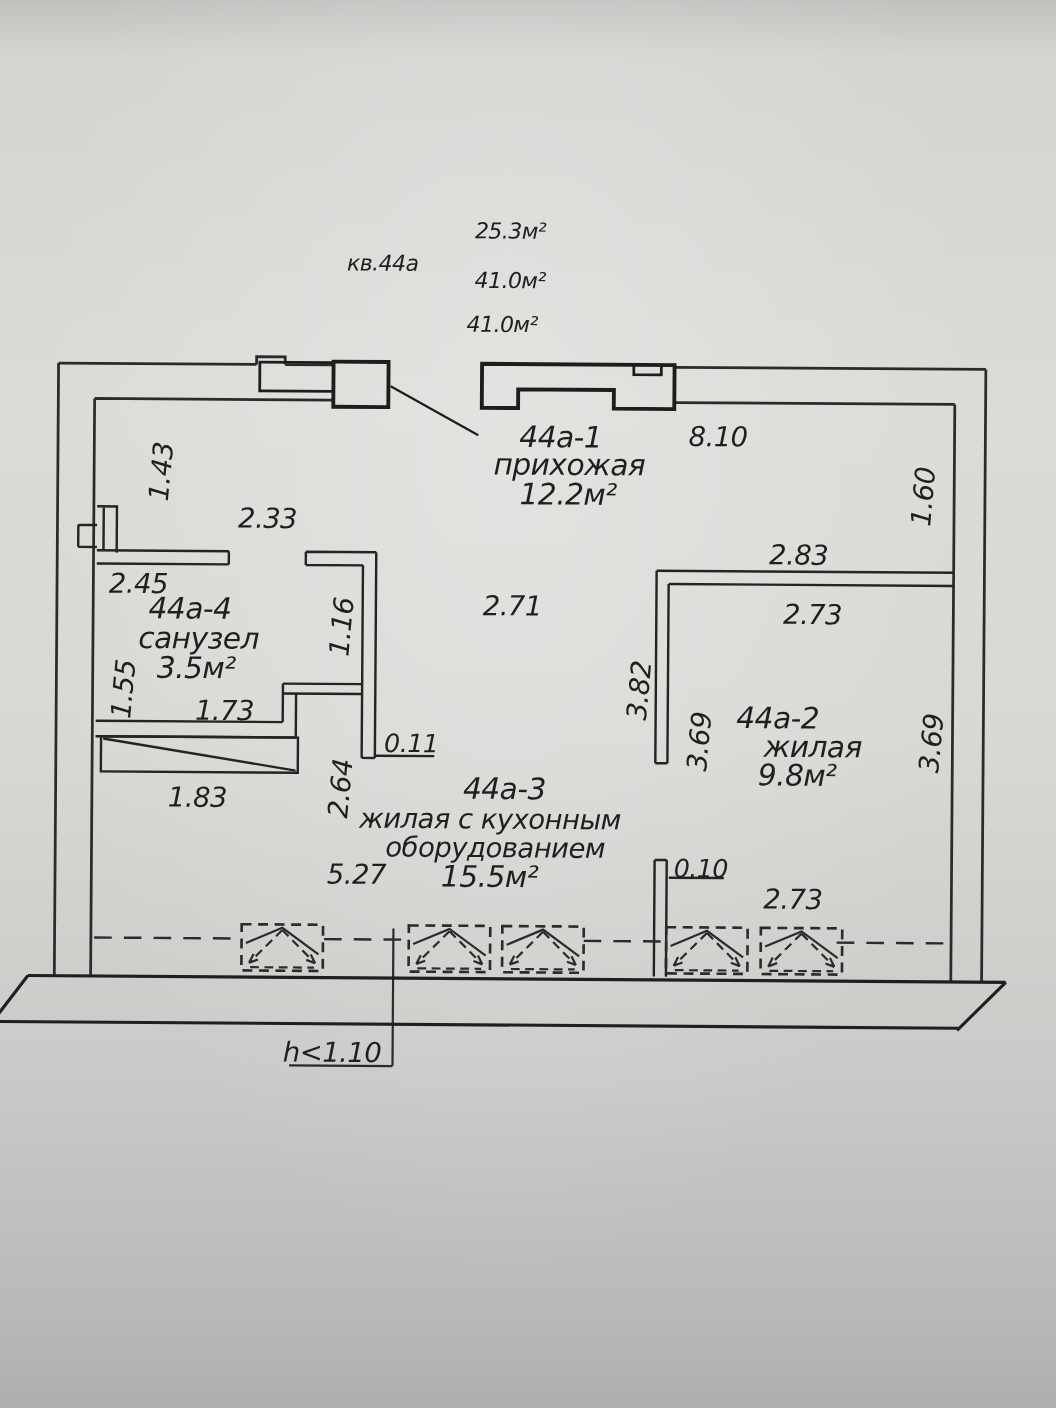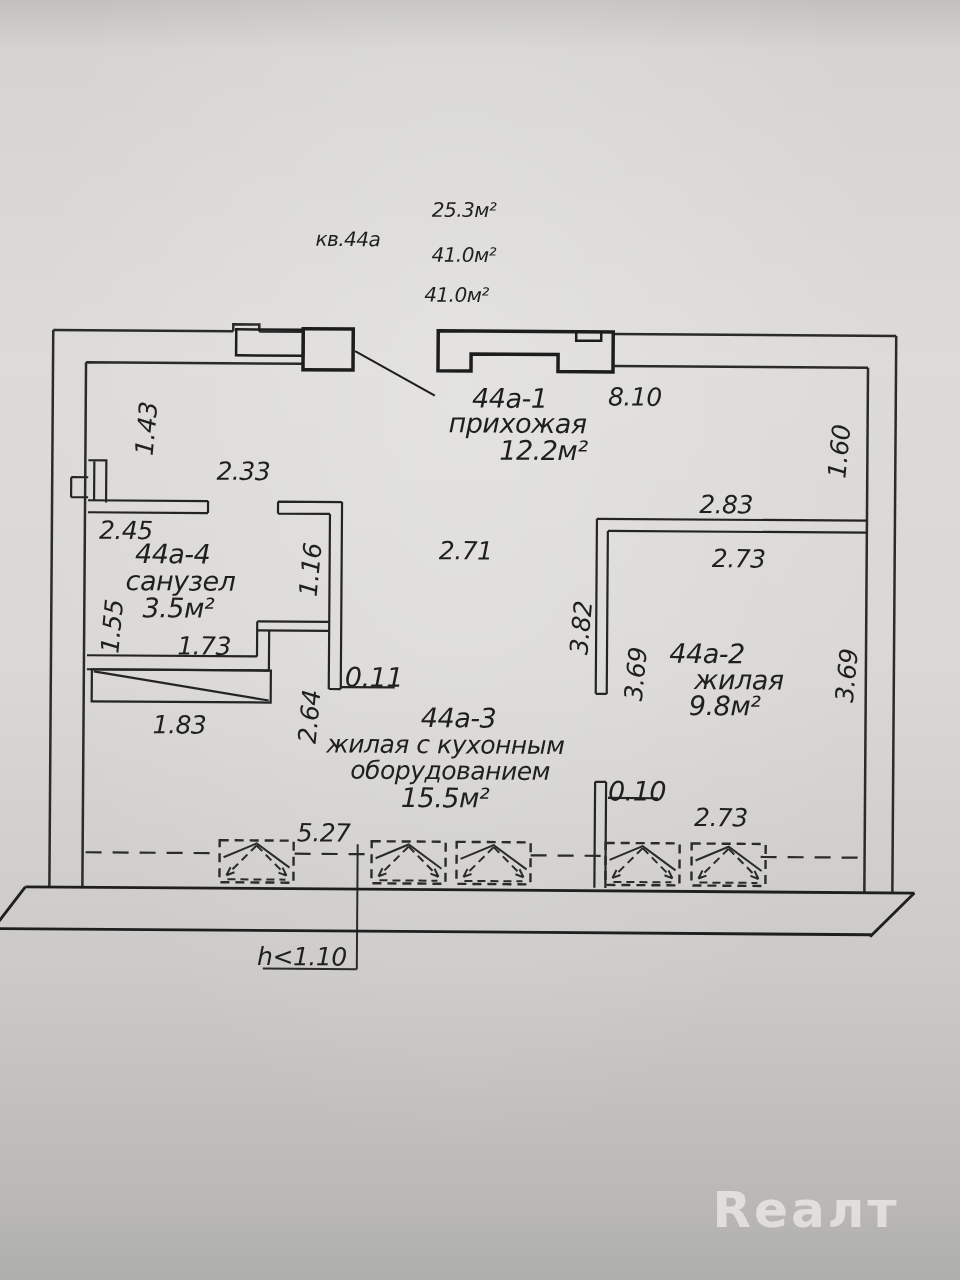--- a/index.html
+++ b/index.html
@@ -24,21 +24,21 @@
   .lbl{
     position:absolute;
     transform:translate(-50%,-50%);
     font-style:italic;
     white-space:nowrap;
     color:#1f1f1f;
     letter-spacing:-0.5px;
     line-height:1;
   }
   .v{transform:translate(-50%,-50%) rotate(-85deg);}
-  .s24{font-size:27px;}
+  .s24{font-size:23px;}
   .s26{font-size:25px;}
   .s27{font-size:27px;}
   .s29{font-size:20px;}
   #watermark{
     position:absolute;
     transform:translate(-50%,-50%);
     left:806px;top:1210px;
     font-size:50px;font-weight:bold;font-style:normal;
     letter-spacing:3px;
     color:#e7e6e3;opacity:0.85;
@@ -124,52 +124,51 @@
       </g>
     </svg>
 
     <div class="lbl s29" style="left:462px;top:210px">25.3м²</div>
     <div class="lbl s29" style="left:346px;top:240px">кв.44а</div>
     <div class="lbl s29" style="left:462px;top:255px">41.0м²</div>
     <div class="lbl s29" style="left:455px;top:295px">41.0м²</div>
 
     <div class="lbl s27" style="left:509px;top:398px">44а-1</div>
     <div class="lbl s27" style="left:517px;top:423px">прихожая</div>
-    <div class="lbl s27" style="left:543px;top:450px">12.2м²</div>
-    <div class="lbl s26" style="left:634px;top:396px">8.10</div>
+    <div class="lbl s27" style="left:516px;top:450px">12.2м²</div>
+    <div class="lbl s26" style="left:652px;top:396px">8.10</div>
     <div class="lbl s26 v" style="left:146px;top:431px">1.43</div>
     <div class="lbl s26" style="left:243px;top:473px">2.33</div>
     <div class="lbl s26" style="left:466px;top:551px">2.71</div>
 
     <div class="lbl s26" style="left:126px;top:533px">2.45</div>
     <div class="lbl s27" style="left:173px;top:556px">44а-4</div>
     <div class="lbl s27" style="left:181px;top:583px">санузел</div>
     <div class="lbl s27" style="left:179px;top:610px">3.5м²</div>
     <div class="lbl s26 v" style="left:113px;top:629px">1.55</div>
     <div class="lbl s26" style="left:205px;top:648px">1.73</div>
     <div class="lbl s26 v" style="left:311px;top:571px">1.16</div>
     <div class="lbl s24" style="left:375px;top:678px">0.11</div>
     <div class="lbl s26" style="left:181px;top:727px">1.83</div>
 
     <div class="lbl s26 v" style="left:311px;top:718px">2.64</div>
     <div class="lbl s27" style="left:460px;top:718px">44а-3</div>
     <div class="lbl s26" style="left:447px;top:745px">жилая с кухонным</div>
     <div class="lbl s26" style="left:452px;top:771px">оборудованием</div>
     <div class="lbl s27" style="left:447px;top:798px">15.5м²</div>
-    <div class="lbl s26" style="left:326px;top:834px">5.27</div>
+    <div class="lbl s26" style="left:326px;top:796px">5.27</div>
 
     <div class="lbl s26 v" style="left:839px;top:449px">1.60</div>
     <div class="lbl s26" style="left:726px;top:503px">2.83</div>
     <div class="lbl s26" style="left:739px;top:557px">2.73</div>
     <div class="lbl s26 v" style="left:582px;top:627px">3.82</div>
     <div class="lbl s26 v" style="left:637px;top:673px">3.69</div>
     <div class="lbl s27" style="left:708px;top:652px">44а-2</div>
     <div class="lbl s27" style="left:740px;top:678px">жилая</div>
     <div class="lbl s27" style="left:726px;top:704px">9.8м²</div>
     <div class="lbl s26 v" style="left:848px;top:673px">3.69</div>
     <div class="lbl s24" style="left:639px;top:790px">0.10</div>
     <div class="lbl s26" style="left:723px;top:816px">2.73</div>
 
     <div class="lbl s26" style="left:305px;top:958px">h&lt;1.10</div>
   </div>
 
-  <div id="watermark">Reaлт</div>
 </div>
 
 </body></html>

